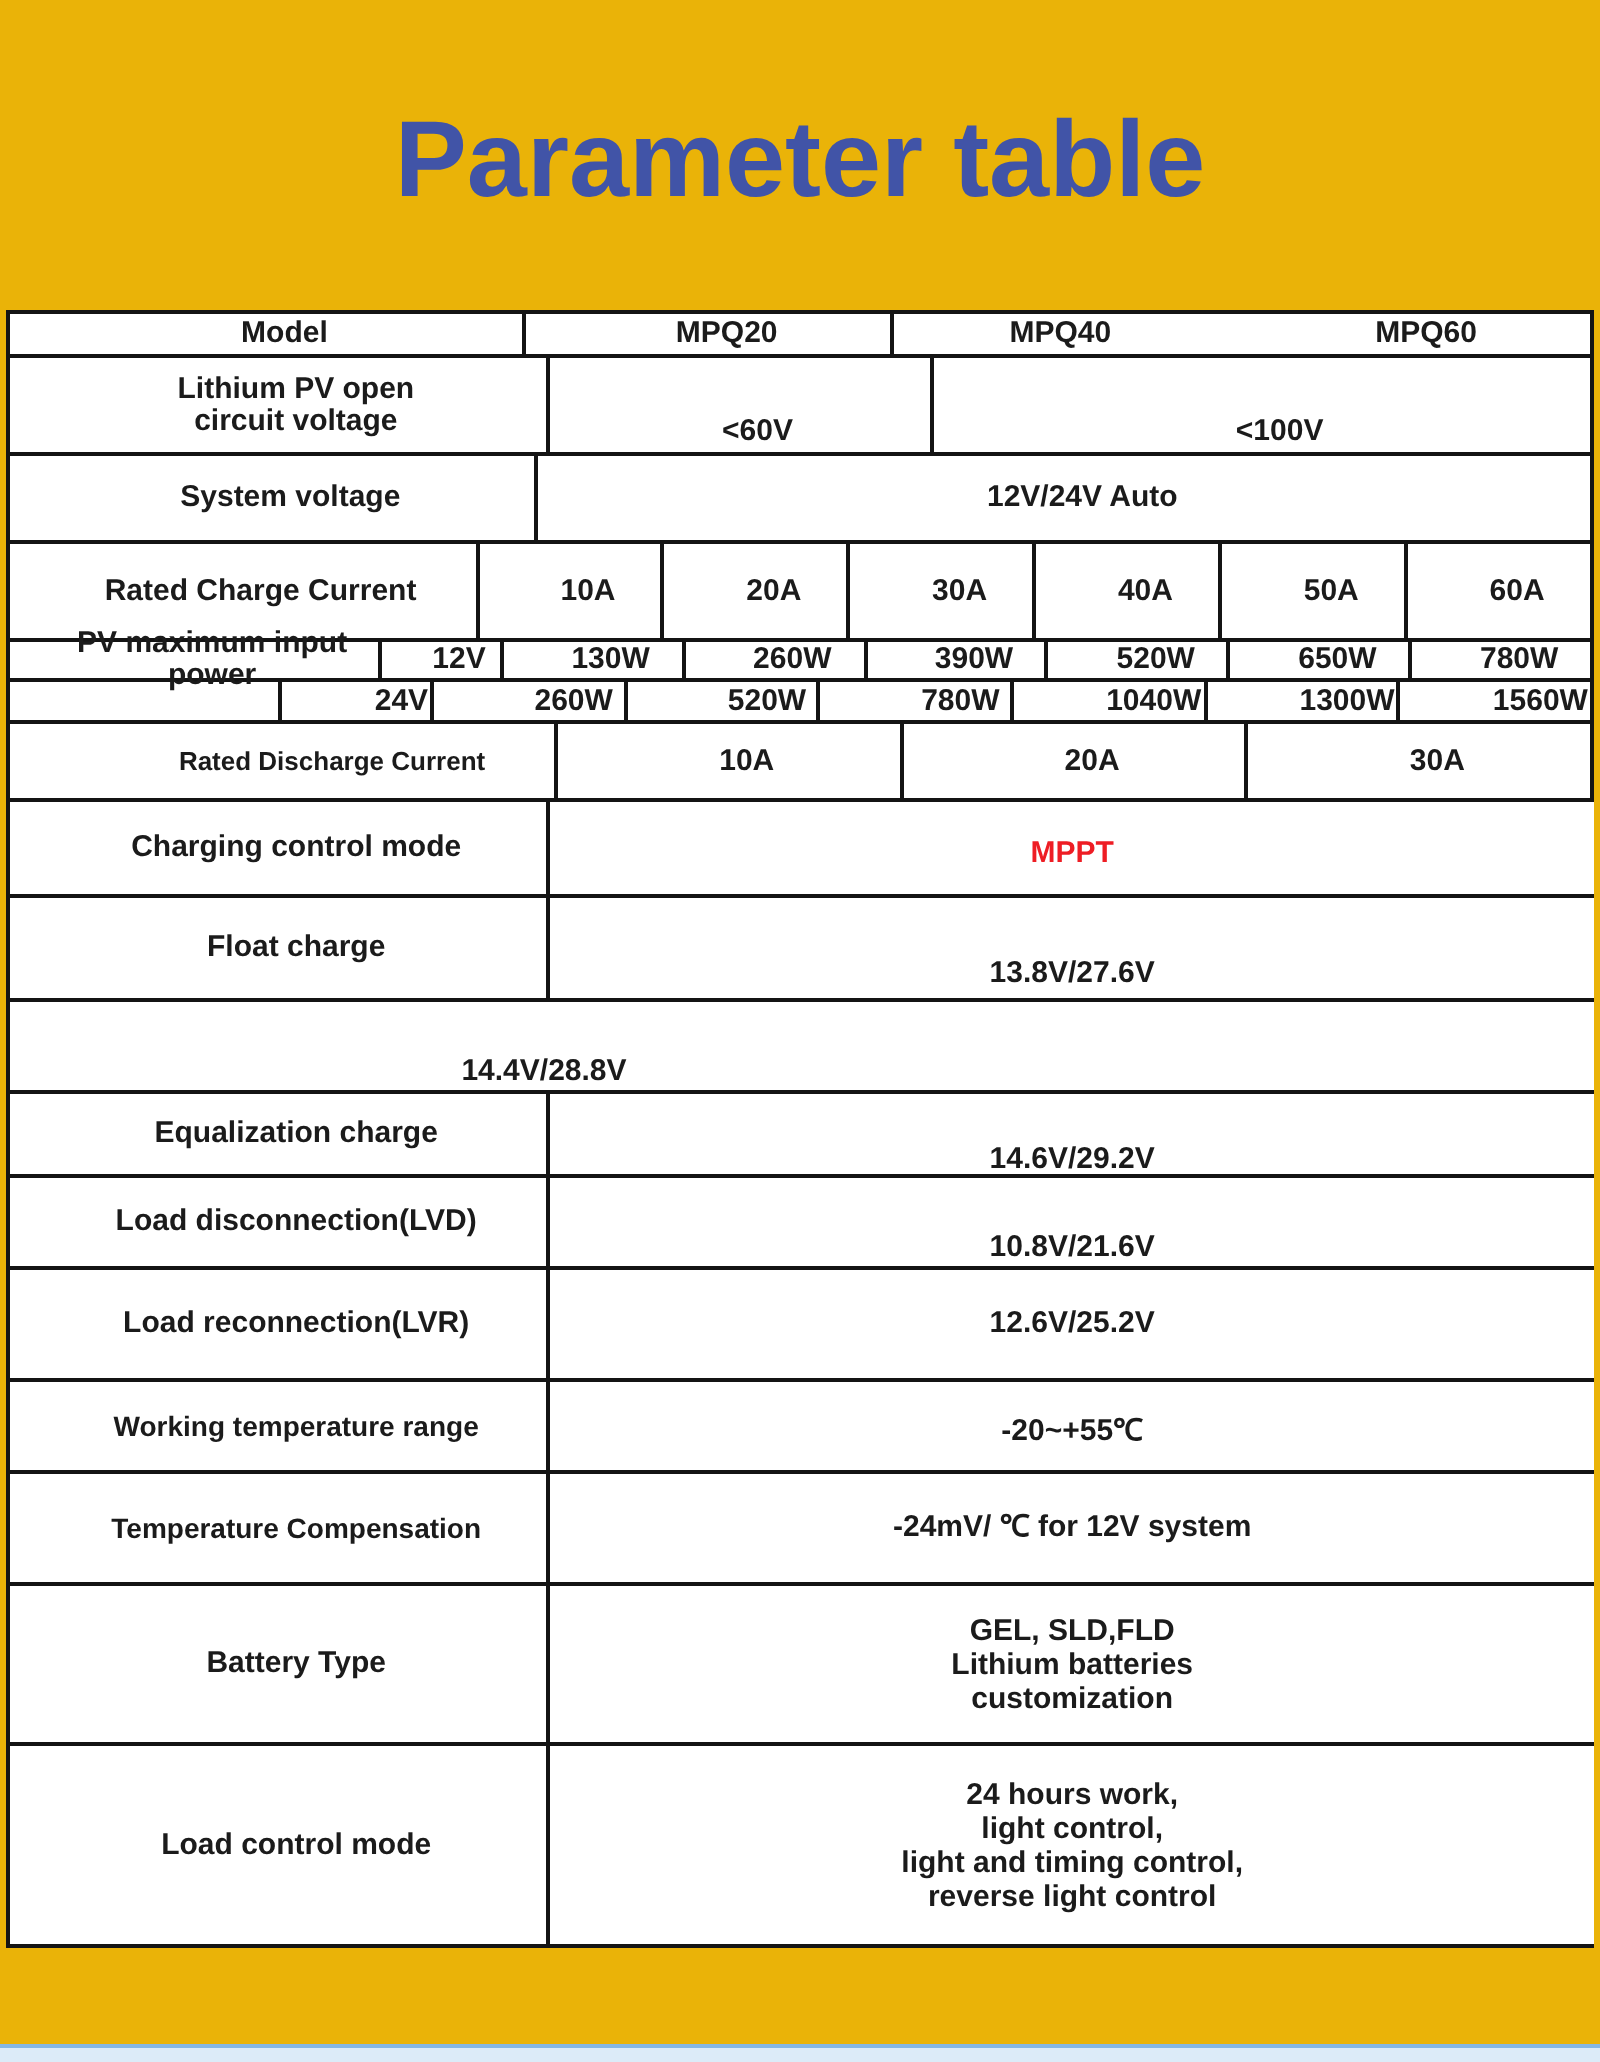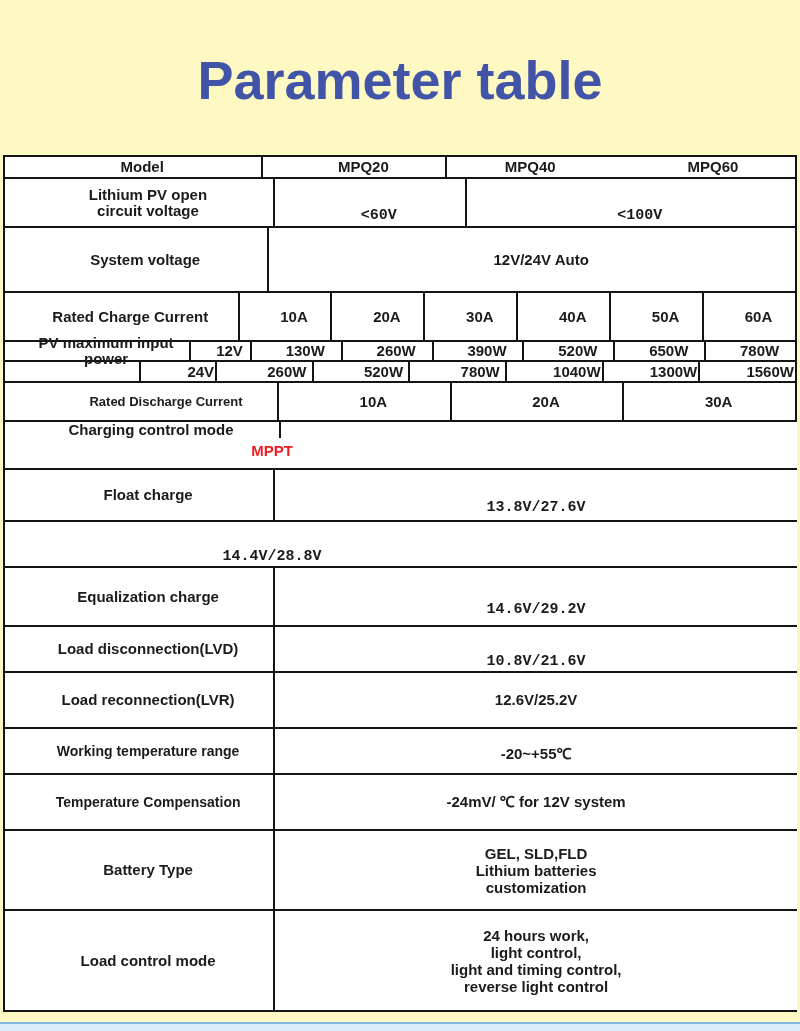--- a/index.html
+++ b/index.html
@@ -1,42 +1,42 @@
 <!DOCTYPE html>
 <html><head>
 <meta charset="utf-8">
 <style>
   html,body{margin:0;padding:0;background:#ffffff;}
-  .page{position:relative;width:800px;height:1031px;background:#fef9c3;overflow:hidden;
+  .page{position:relative;width:800px;height:1031px;background:#eab308;overflow:hidden;
         font-family:"Liberation Sans",sans-serif;}
   .title{position:absolute;top:53px;left:0;width:100%;text-align:center;
          font-size:54px;font-weight:bold;color:#4154a7;line-height:1.0;letter-spacing:0px;}
   .tbl{position:absolute;left:3px;top:155px;width:794px;box-sizing:border-box;
        border-top:2px solid #141414;border-left:2px solid #141414;}
   .row{display:flex;box-sizing:border-box;border-bottom:2px solid #141414;background:#ffffff;}
   .c{box-sizing:border-box;display:flex;flex-direction:column;align-items:center;justify-content:center;
      text-align:center;font-weight:bold;color:#1b1b1b;font-size:15px;line-height:16px;}
   .br{border-right:2px solid #141414;margin-left:18px;}
   
   .w-label{width:258px;}
   .w-sublabel{width:206px;}
   .w-sub{width:52px;}
   .w-col{width:89px;}
   .w-2col{width:178px;}
   .w-4col{width:320px;}
   .w-6col{width:534px;}
   
-  .r1{height:22px;}  .r2{height:49px;}  .r3{height:65px;}  .r4{height:49px;}
-  .r5{height:20px;}  .r6{height:21px;gap:27px;}  .r7{height:39px;padding-left:32px;}  .r8{height:48px;flex-direction:column;}
-  .r9{height:52px;}  .r10{height:46px;} .r11{height:59px;justify-content:center;} .r12{height:46px;}
+  .r1{height:22px;}  .r2{height:49px;}  .r3{height:44px;}  .r4{height:49px;}
+  .r5{height:20px;}  .r6{height:21px;gap:27px;}  .r7{height:39px;padding-left:32px;}  .r8{height:48px;}
+  .r9{height:52px;}  .r10{height:46px;} .r11{height:42px;justify-content:center;} .r12{height:46px;}
   .r13{height:56px;} .r14{height:46px;} .r15{height:56px;} .r16{height:80px;}
   .r17{height:101px;}
   .f13{font-size:13px;}
   .f14{font-size:14px;}
-  .low{padding-top:26px;font-family:Liberation Mono, monospace;}
+  .low{padding-top:26px;}
   .low2{padding-top:5px;}
   .red{color:#ee1d24;}
   .ml{line-height:17px;text-align:right;}
   .footer{position:absolute;left:0;bottom:0;width:800px;height:9px;box-sizing:border-box;
           background:#dcebf8;border-top:2px solid #85b7e3;}
 </style>
 </head>
 <body>
 
 <div class="page">

